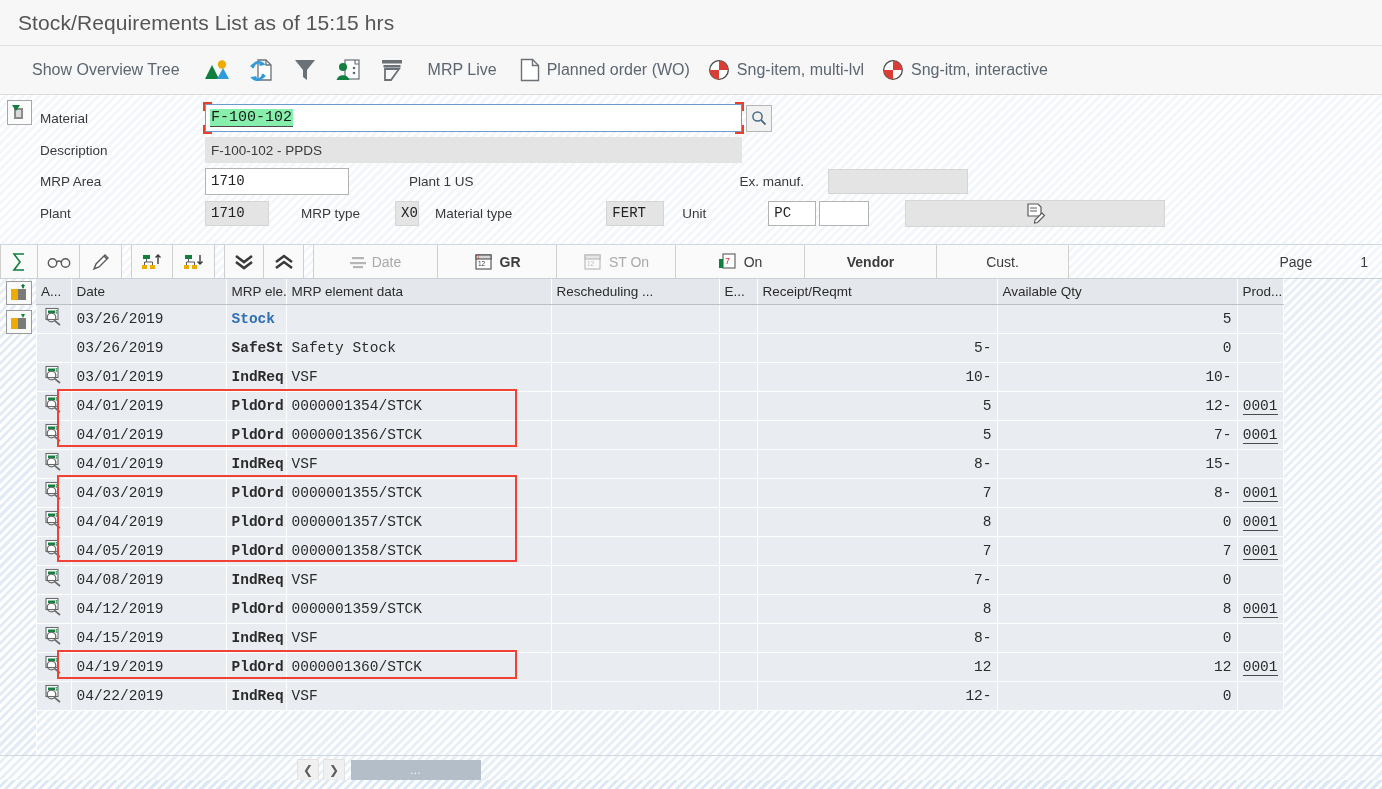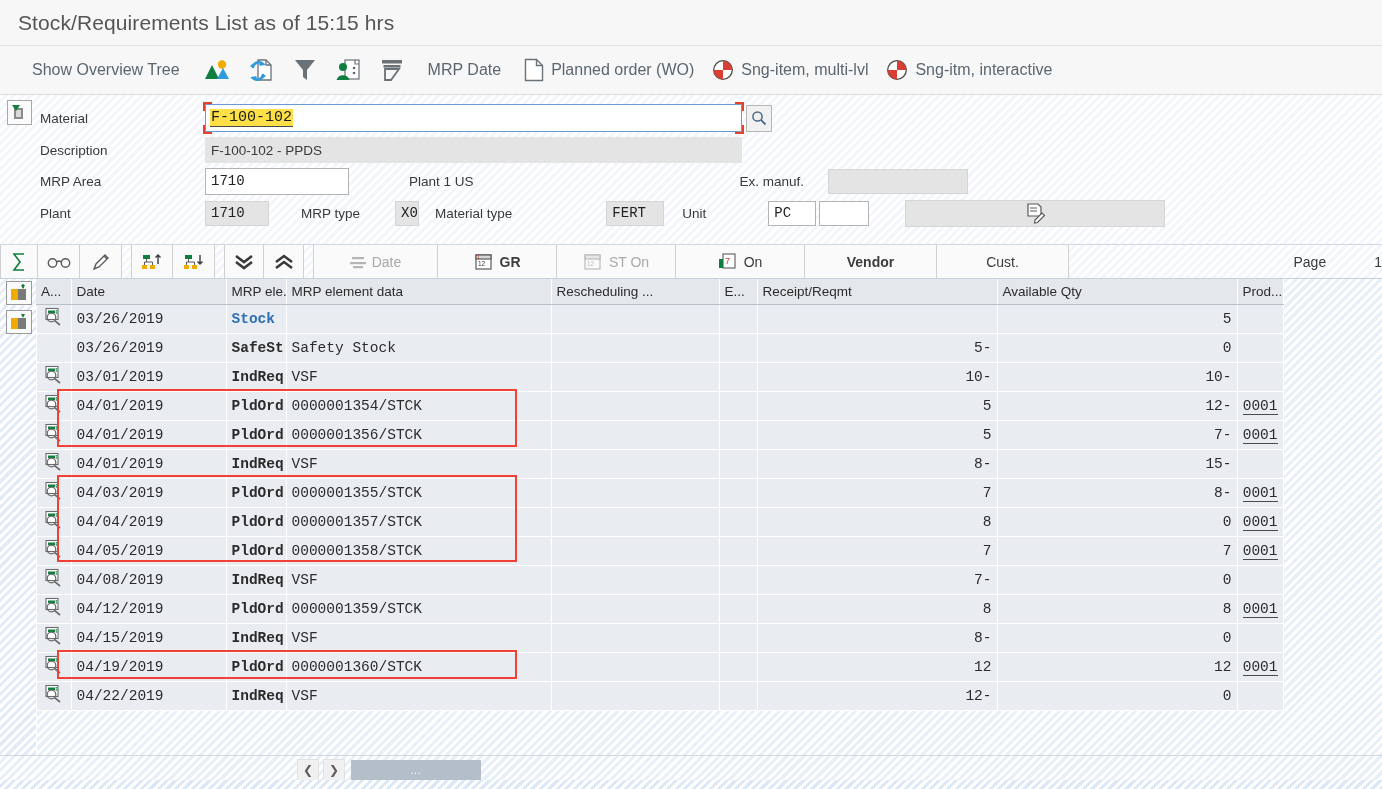--- a/index.html
+++ b/index.html
@@ -139,21 +139,21 @@
     left: 0; top: 0;
     width: 537px; height: 28px;
     border: 1px solid #6b9ad0;
     background: #ffffff;
     box-sizing: border-box;
     display: flex;
     align-items: center;
     padding-left: 4px;
   }
   .matfield .sel {
-    background: #fde047;
+    background: #86efac;
     font-family: "Liberation Mono", monospace;
     font-size: 15px;
     color: #1b1b1b;
     padding: 0 1px;
     border-bottom: 1px solid #4a4a4a;
   }
   .corner {
     position: absolute;
     width: 9px; height: 9px;
     border: 2px solid #e8402a;
@@ -216,20 +216,21 @@
   }
   .gb-btn.first { border-left: 1px solid #cfcfcf; }
   .gb-btn.dis { color: #a9a9a9; }
   .gb-gap { width: 9px; }
   .gb-spacer { flex: 1 1 auto; }
   .pagebox {
     display: flex;
     align-items: center;
     font-size: 14px;
     color: #3c3c3c;
+    padding-right: 14px;
     gap: 48px;
   }
 
   
   .tablewrap {
     flex: 1 1 auto;
     position: relative;
     overflow: hidden;
     background:
       repeating-linear-gradient(135deg,
@@ -430,21 +431,21 @@
       <span class="ico">
         <svg width="24" height="24" viewBox="0 0 24 24">
           <rect x="2" y="2" width="20" height="3.5" fill="#6a7177"></rect>
           <rect x="3.5" y="7" width="17" height="2.6" fill="#6a7177"></rect>
           <path d="M5 11 H19 L11 22 H5 Z" fill="none" stroke="#6a7177" stroke-width="1.8"></path>
         </svg>
       </span>
     </div>
 
     <div class="tb-item textonly">
-      <span class="tb-label">MRP Date</span>
+      <span class="tb-label">MRP Live</span>
     </div>
 
     <div class="tb-item">
       <span class="ico">
         <svg width="20" height="24" viewBox="0 0 20 24">
           <path d="M1.5 1.5 h11 l6 6 v15 h-17 Z" fill="#ffffff" stroke="#6a7177" stroke-width="1.4"></path>
           <path d="M12.5 1.5 v6 h6" fill="none" stroke="#6a7177" stroke-width="1.4"></path>
         </svg>
       </span>
       <span class="tb-label">Planned order (WO)</span>

